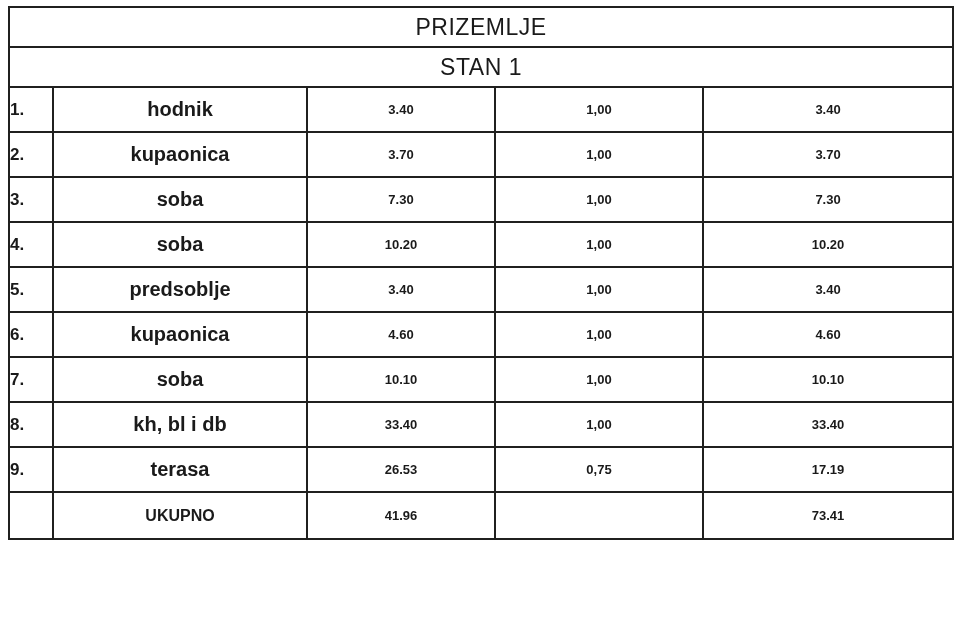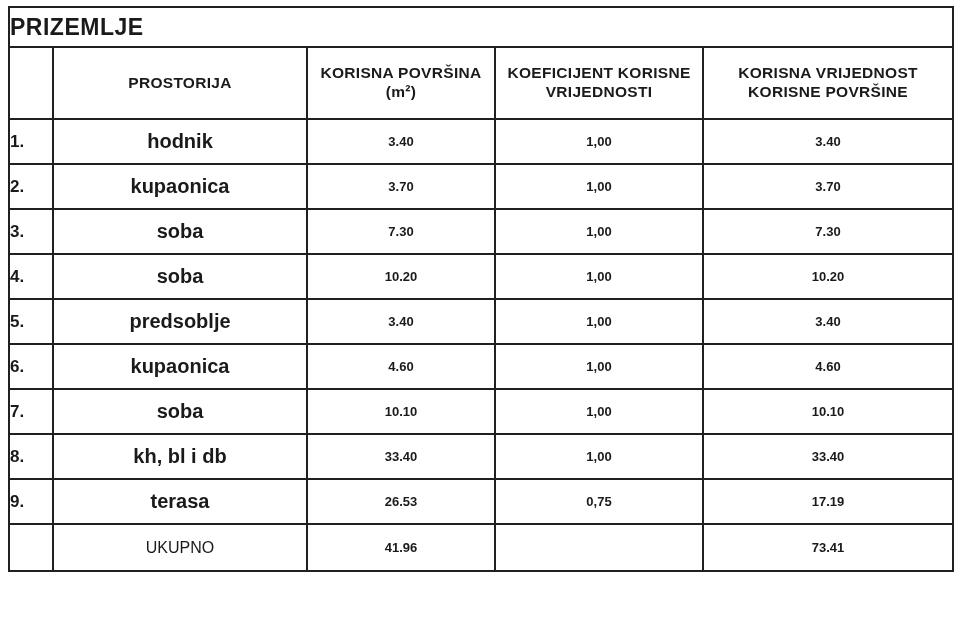--- a/index.html
+++ b/index.html
@@ -28,23 +28,23 @@
     font-family: "Liberation Sans", sans-serif;
   }
   table.doc td, table.doc th {
     border: 2px solid #20201f;
     padding: 0;
     vertical-align: middle;
     background: #fff;
   }
   
   .title-cell {
-    text-align: left;
+    text-align: center;
     font-size: 23px;
-    font-weight: bold;
+    font-weight: normal;
     letter-spacing: 0.5px;
     padding: 5px 0 6px 10px;
     height: 38px;
     line-height: 1.05;
     border-radius: 13px;
   }
   
   .hdr-cell {
     text-align: center;
     font-size: 15.5px;
@@ -74,21 +74,21 @@
     font-weight: bold;
   }
   .c-area, .c-coef, .c-value {
     text-align: center;
     font-size: 13px;
     font-weight: bold;
   }
   .c-total-label {
     text-align: center;
     font-size: 16px;
-    font-weight: normal;
+    font-weight: bold;
   }
   tr.total-row td {
     height: 45px;
   }
   .empty {
     font-size: 0;
   }
   col.col-num { width: 44px; }
   col.col-room { width: 254px; }
   col.col-area { width: 188px; }
@@ -105,34 +105,21 @@
       <col class="col-room">
       <col class="col-area">
       <col class="col-coef">
       <col class="col-val">
     </colgroup>
     <tbody>
       <tr>
         <td class="title-cell" colspan="5">PRIZEMLJE</td>
       </tr>
       <tr>
-        <td class="hdr-cell empty"></td>
-        <td class="hdr-cell">PROSTORIJA</td>
-        <td class="hdr-cell">
-          <span class="sub">KORISNA POVRŠINA</span>
-          <span class="sub">(m²)</span>
-        </td>
-        <td class="hdr-cell">
-          <span class="sub">KOEFICIJENT KORISNE</span>
-          <span class="sub">VRIJEDNOSTI</span>
-        </td>
-        <td class="hdr-cell">
-          <span class="sub">KORISNA VRIJEDNOST</span>
-          <span class="sub">KORISNE POVRŠINE</span>
-        </td>
+        <td class="title-cell" colspan="5">STAN 1</td>
       </tr>
 
       <tr class="data-row">
         <td class="c-num">1.</td>
         <td class="c-room">hodnik</td>
         <td class="c-area">3.40</td>
         <td class="c-coef">1,00</td>
         <td class="c-value">3.40</td>
       </tr>
       <tr class="data-row">

